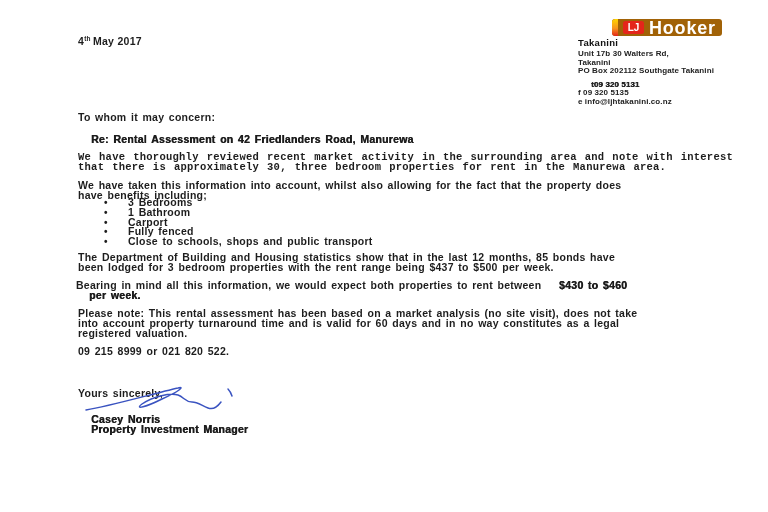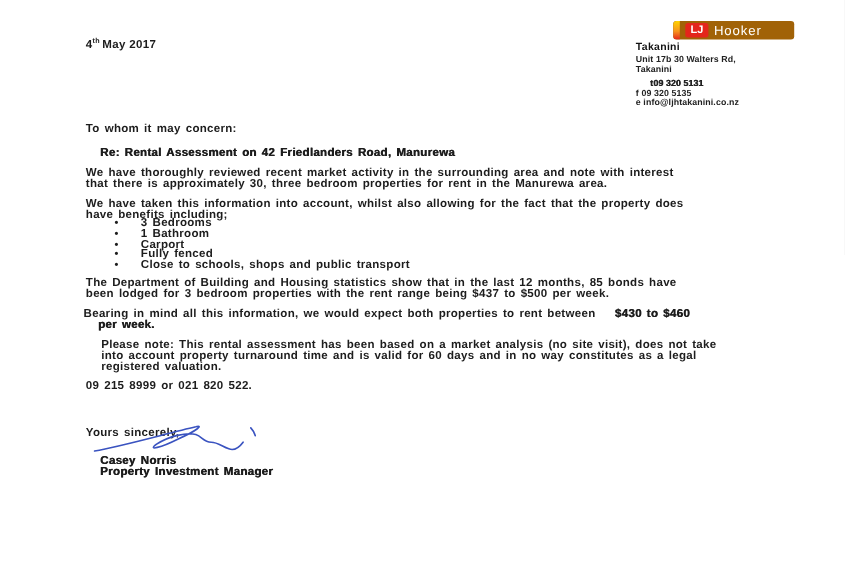--- a/index.html
+++ b/index.html
@@ -16,37 +16,37 @@
   .date .daterest{margin-left:2px;}
 
   
   .logo{top:19px;left:578px;width:110px;height:17px;background:#a16207;border-radius:3px;
         display:flex;align-items:center;overflow:hidden;margin-left:34px;}
   .grad{width:6px;height:17px;background:linear-gradient(180deg,#ffd400 0%,#f7941d 55%,#e4251b 100%);
         border-radius:3px 0 0 3px;flex:0 0 auto;}
   .ljsq{width:21px;height:13px;background:#e4251b;border-radius:2.5px;margin-left:5px;flex:0 0 auto;
         display:flex;align-items:center;justify-content:center;}
   .ljsq span{color:#fff;font-size:10px;font-weight:700;letter-spacing:0;}
-  .hooker{color:#ffffff;font-size:12px;font-weight:400;letter-spacing:0.8px;margin-left:5px;line-height:1;}
+  .hooker{color:#ffffff;font-size:18px;font-weight:700;letter-spacing:0.8px;margin-left:5px;line-height:1;}
   .lh-block{top:37px;left:578px;width:186px;}
   .office{font-size:9.5px;font-weight:700;letter-spacing:0.3px;margin-bottom:2px;color:#111;}
   .addr-line{font-size:8px;line-height:8.6px;font-weight:700;letter-spacing:0.1px;color:#222;}
   .contact{margin-top:5px;}
 
   
   .salutation{top:112px;left:78px;}
   .subject{top:134px;left:78px;}
-  .p1{top:152px;left:78px;}
+  .p1{top:152px;left:78px;font-family:Liberation Mono, monospace;}
   .p2{top:180px;left:78px;}
   .bullets{top:198px;left:104px;}
   .bullet-row{display:flex;line-height:9.8px;}
   .bmark{width:24px;flex:0 0 auto;font-size:10px;}
   .p3{top:252px;left:78px;}
   .p4{top:280px;left:76px;}
-  .p5{top:308px;left:78px;margin-left:14px;}
+  .p5{top:308px;left:78px;}
   .p6{top:346px;left:78px;}
   .closing{top:388px;left:78px;}
   .sig{top:384px;left:82px;}
   .signer{top:414px;left:78px;line-height:10px;}
 </style>
 </head>
 <body>
 
 <div class="canvas">
 
@@ -59,20 +59,21 @@
     <div class="ljsq">
       <span>LJ</span>
     </div>
     <span class="hooker">Hooker</span>
   </div>
 
   <div class="abs lh-block">
     <div class="office">Takanini</div>
     <div class="addr-line">Unit 17b 30 Walters Rd,</div>
     <div class="addr-line">Takanini</div>
+    <div class="addr-line">PO Box 202112 Southgate Takanini</div>
     <div class="contact">
       <div class="addr-line xb">t09 320 5131</div>
       <div class="addr-line">f 09 320 5135</div>
       <div class="addr-line">e info@ljhtakanini.co.nz</div>
     </div>
   </div>
 
   <div class="abs body-text salutation">To whom it may concern:</div>
 
   <div class="abs body-text xb subject">Re: Rental Assessment on 42 Friedlanders Road, Manurewa</div>

